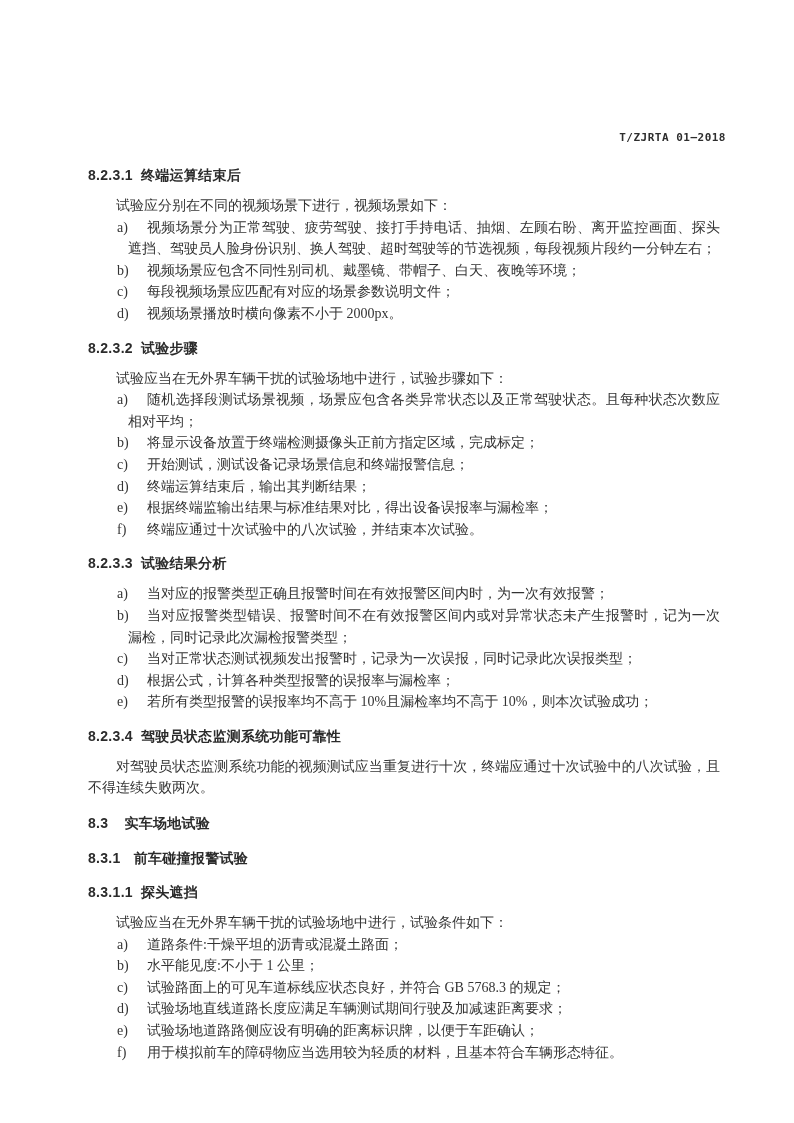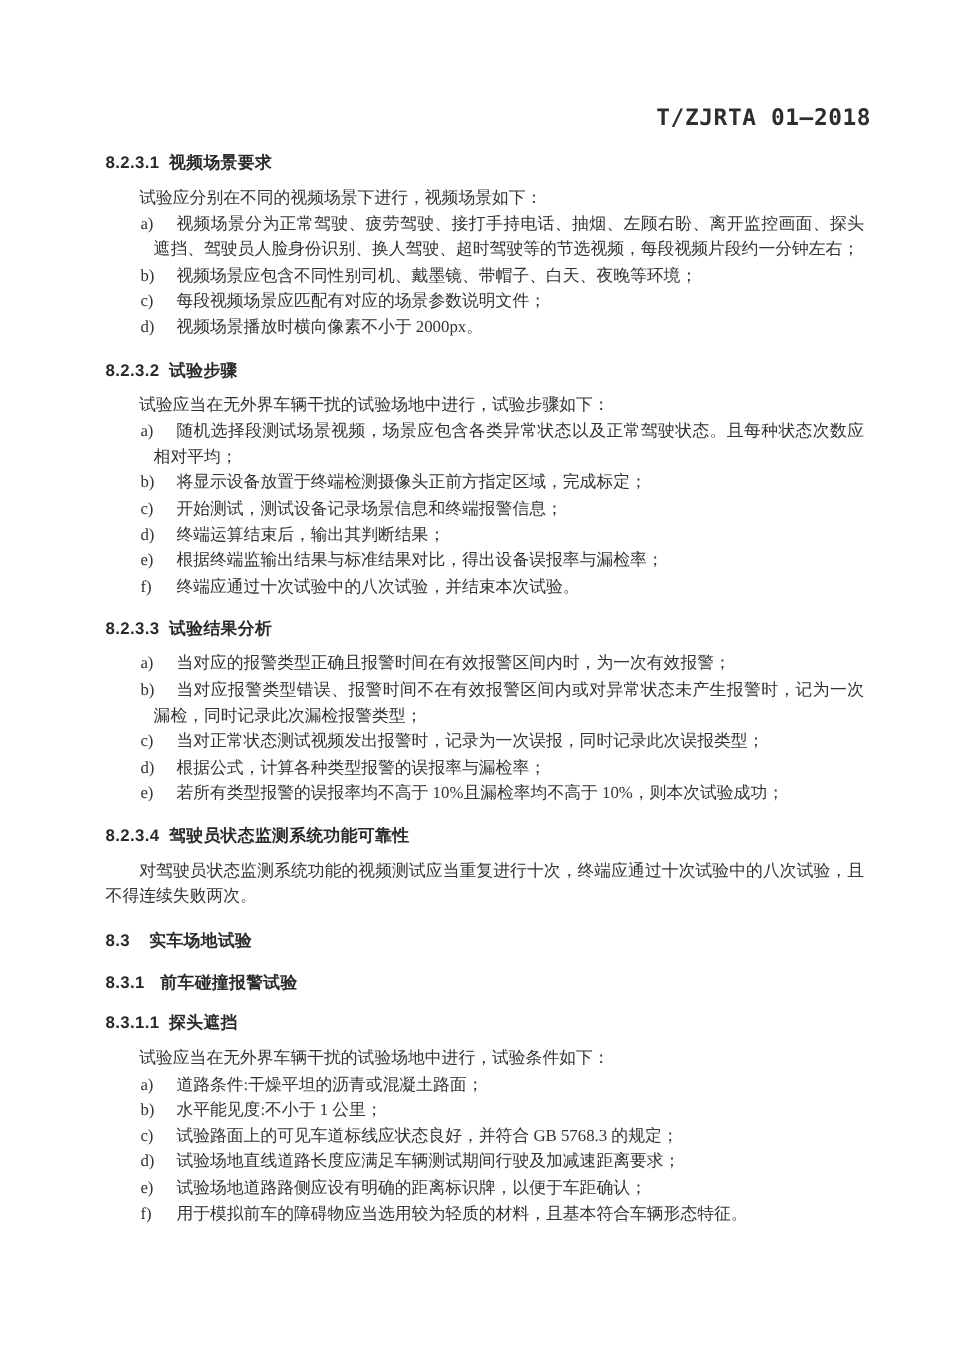--- a/index.html
+++ b/index.html
@@ -12,27 +12,28 @@
     box-sizing: border-box;
     padding: 90px 74px 20px 88px;
     overflow: hidden;
     font-family: "Liberation Serif", "DejaVu Serif", serif;
     font-size: 14px;
     color: #333333;
   }
   .doc-header {
     font-family: "DejaVu Sans Mono", "Liberation Sans", sans-serif;
     font-weight: 700;
-    font-size: 19px;
+    font-size: 11px;
     color: #2e2e2e;
     text-align: right;
     letter-spacing: 0.5px;
     margin-right: -6px;
     margin-bottom: 18px;
     line-height: 16px;
+    margin-top: 40px;
   }
   .h {
     font-family: "Liberation Sans", "DejaVu Sans", sans-serif;
     font-weight: 700;
     font-size: 14px;
     color: #2b2b2b;
     line-height: 22px;
     margin: 12px 0 9px 0;
     letter-spacing: 0.3px;
   }
@@ -70,21 +71,21 @@
     color: #3a3a3a;
   }
 </style>
 </head>
 <body>
 
 <div class="page">
   <div class="doc-header">T/ZJRTA 01—2018</div>
 
   <div id="doc-body">
-      <div class="h l4"><span class="num">8.2.3.1</span><span class="ttl">视频场景要求</span></div>
+      <div class="h l4"><span class="num">8.2.3.1</span><span class="ttl">终端运算结束后</span></div>
       <div class="para">试验应分别在不同的视频场景下进行，视频场景如下：</div>
       <div class="list">
         <div class="li">
           <span class="lbl">a)</span>
           <div class="txt">视频场景分为正常驾驶、疲劳驾驶、接打手持电话、抽烟、左顾右盼、离开监控画面、探头遮挡、驾驶员人脸身份识别、换人驾驶、超时驾驶等的节选视频，每段视频片段约一分钟左右；</div>
         </div>
         <div class="li">
           <span class="lbl">b)</span>
           <div class="txt">视频场景应包含不同性别司机、戴墨镜、带帽子、白天、夜晚等环境；</div>
         </div>

